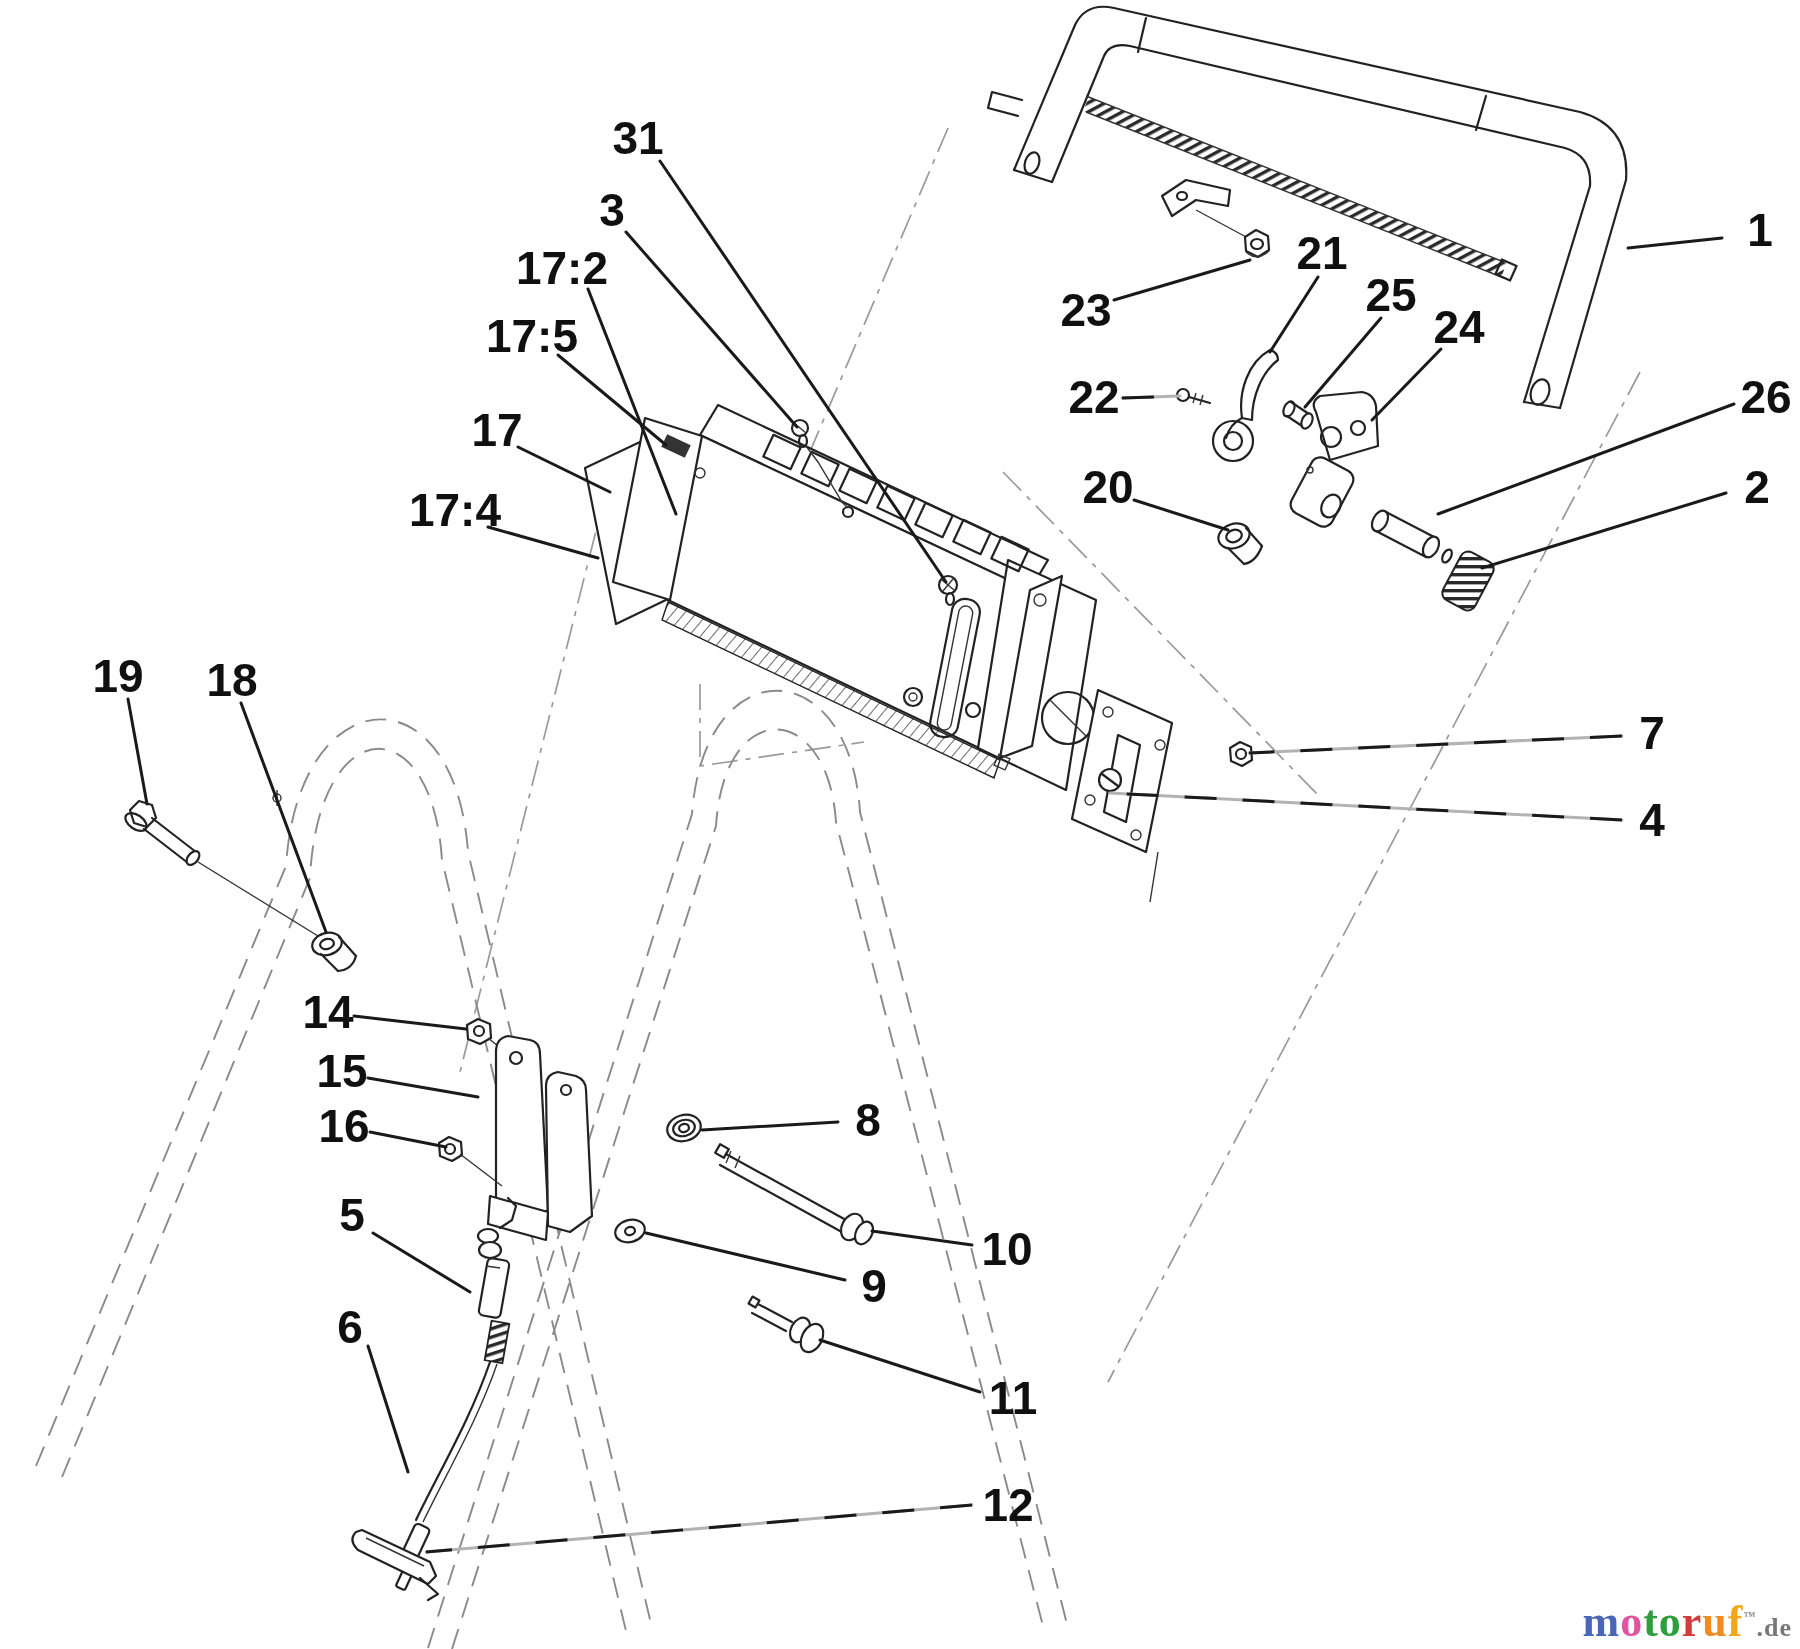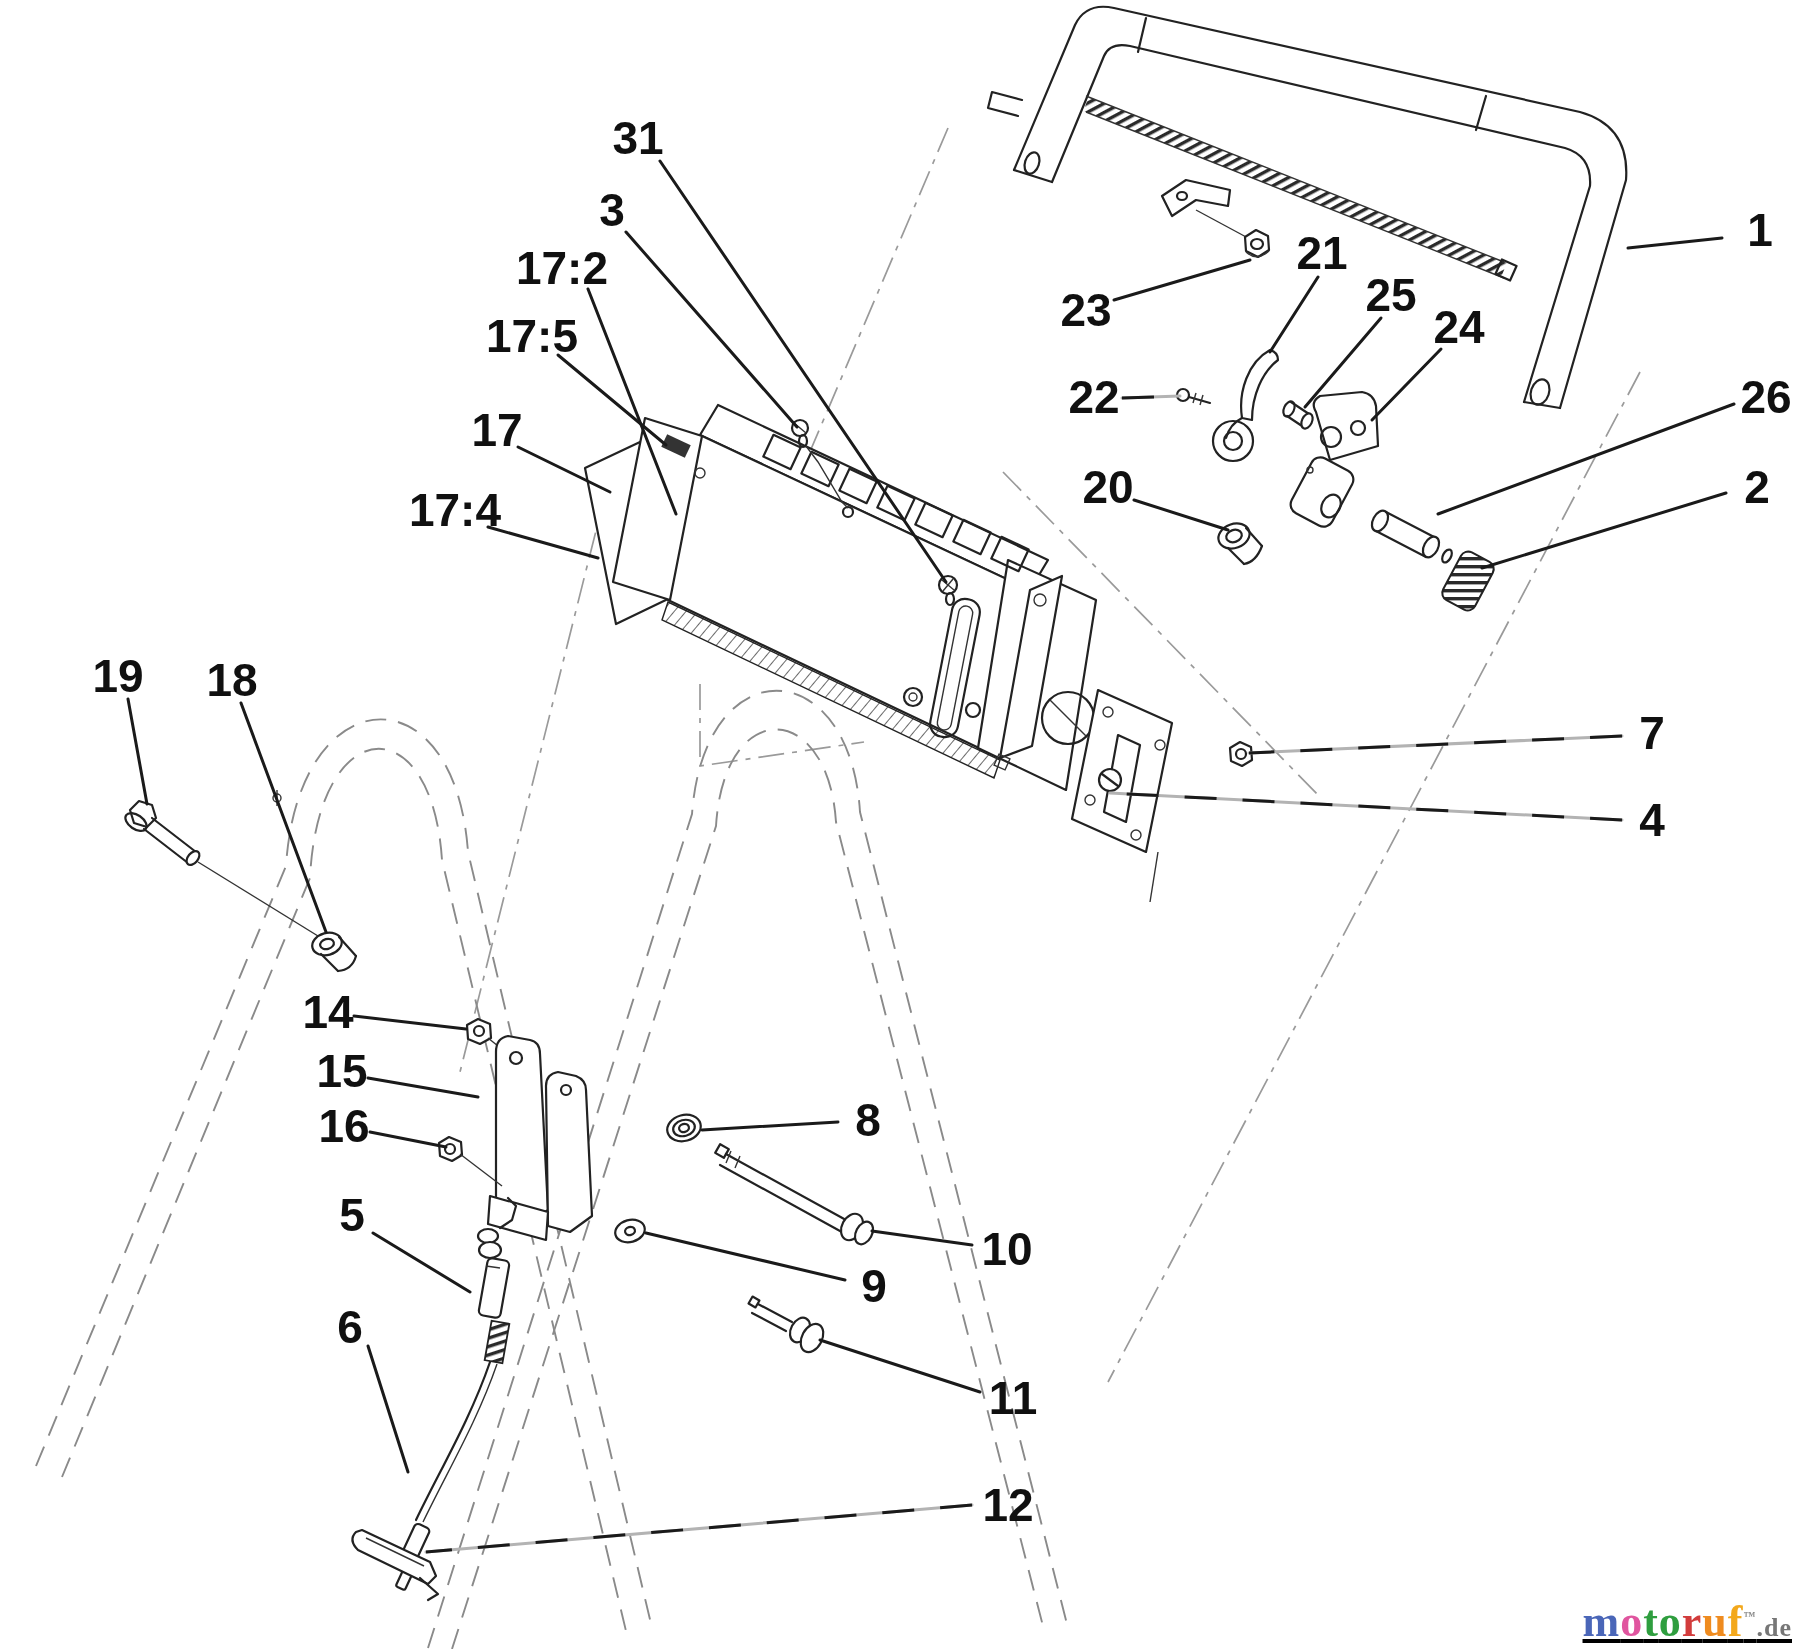--- a/index.html
+++ b/index.html
@@ -9,21 +9,21 @@
   .part{fill:none;stroke:#222;stroke-width:2.2;stroke-linejoin:round;stroke-linecap:round;}
   .partw{fill:#fff;stroke:#222;stroke-width:2.2;stroke-linejoin:round;}
   .thin{fill:none;stroke:#333;stroke-width:1.4;}
   .phantom{fill:none;stroke:#9a9a9a;stroke-width:1.7;stroke-dasharray:26 8 5 8;}
   .tube{fill:none;stroke:#8a8a8a;stroke-width:1.9;stroke-dasharray:21 12;}
   .callout-text{font:700 46px "Liberation Sans",sans-serif;fill:#101010;}
   .leader{stroke:#1a1a1a;stroke-width:3;stroke-linecap:round;}
   .leader-base{stroke:#b3b3b3;stroke-width:3;stroke-linecap:round;}
   .leader-dash{stroke:#1a1a1a;stroke-width:3;stroke-dasharray:32 26;stroke-linecap:butt;}
   .watermark{position:absolute;right:8px;bottom:2px;font-family:"Liberation Serif",serif;
-             font-weight:700;font-size:44px;letter-spacing:1px;text-decoration:underline;}
+             font-weight:700;font-size:44px;letter-spacing:1px;}
   .watermark .suffix{font-size:26px;font-weight:700;}
   .watermark .tm{font-size:12px;vertical-align:super;color:#8a8a8a;}
 </style>
 </head>
 <body>
 
 <div class="stage">
 <svg id="diagram" viewBox="0 0 1800 1649" width="1800" height="1649">
   <defs>
     <pattern id="coilpat" patternUnits="userSpaceOnUse" width="8" height="8" patternTransform="rotate(62)">

